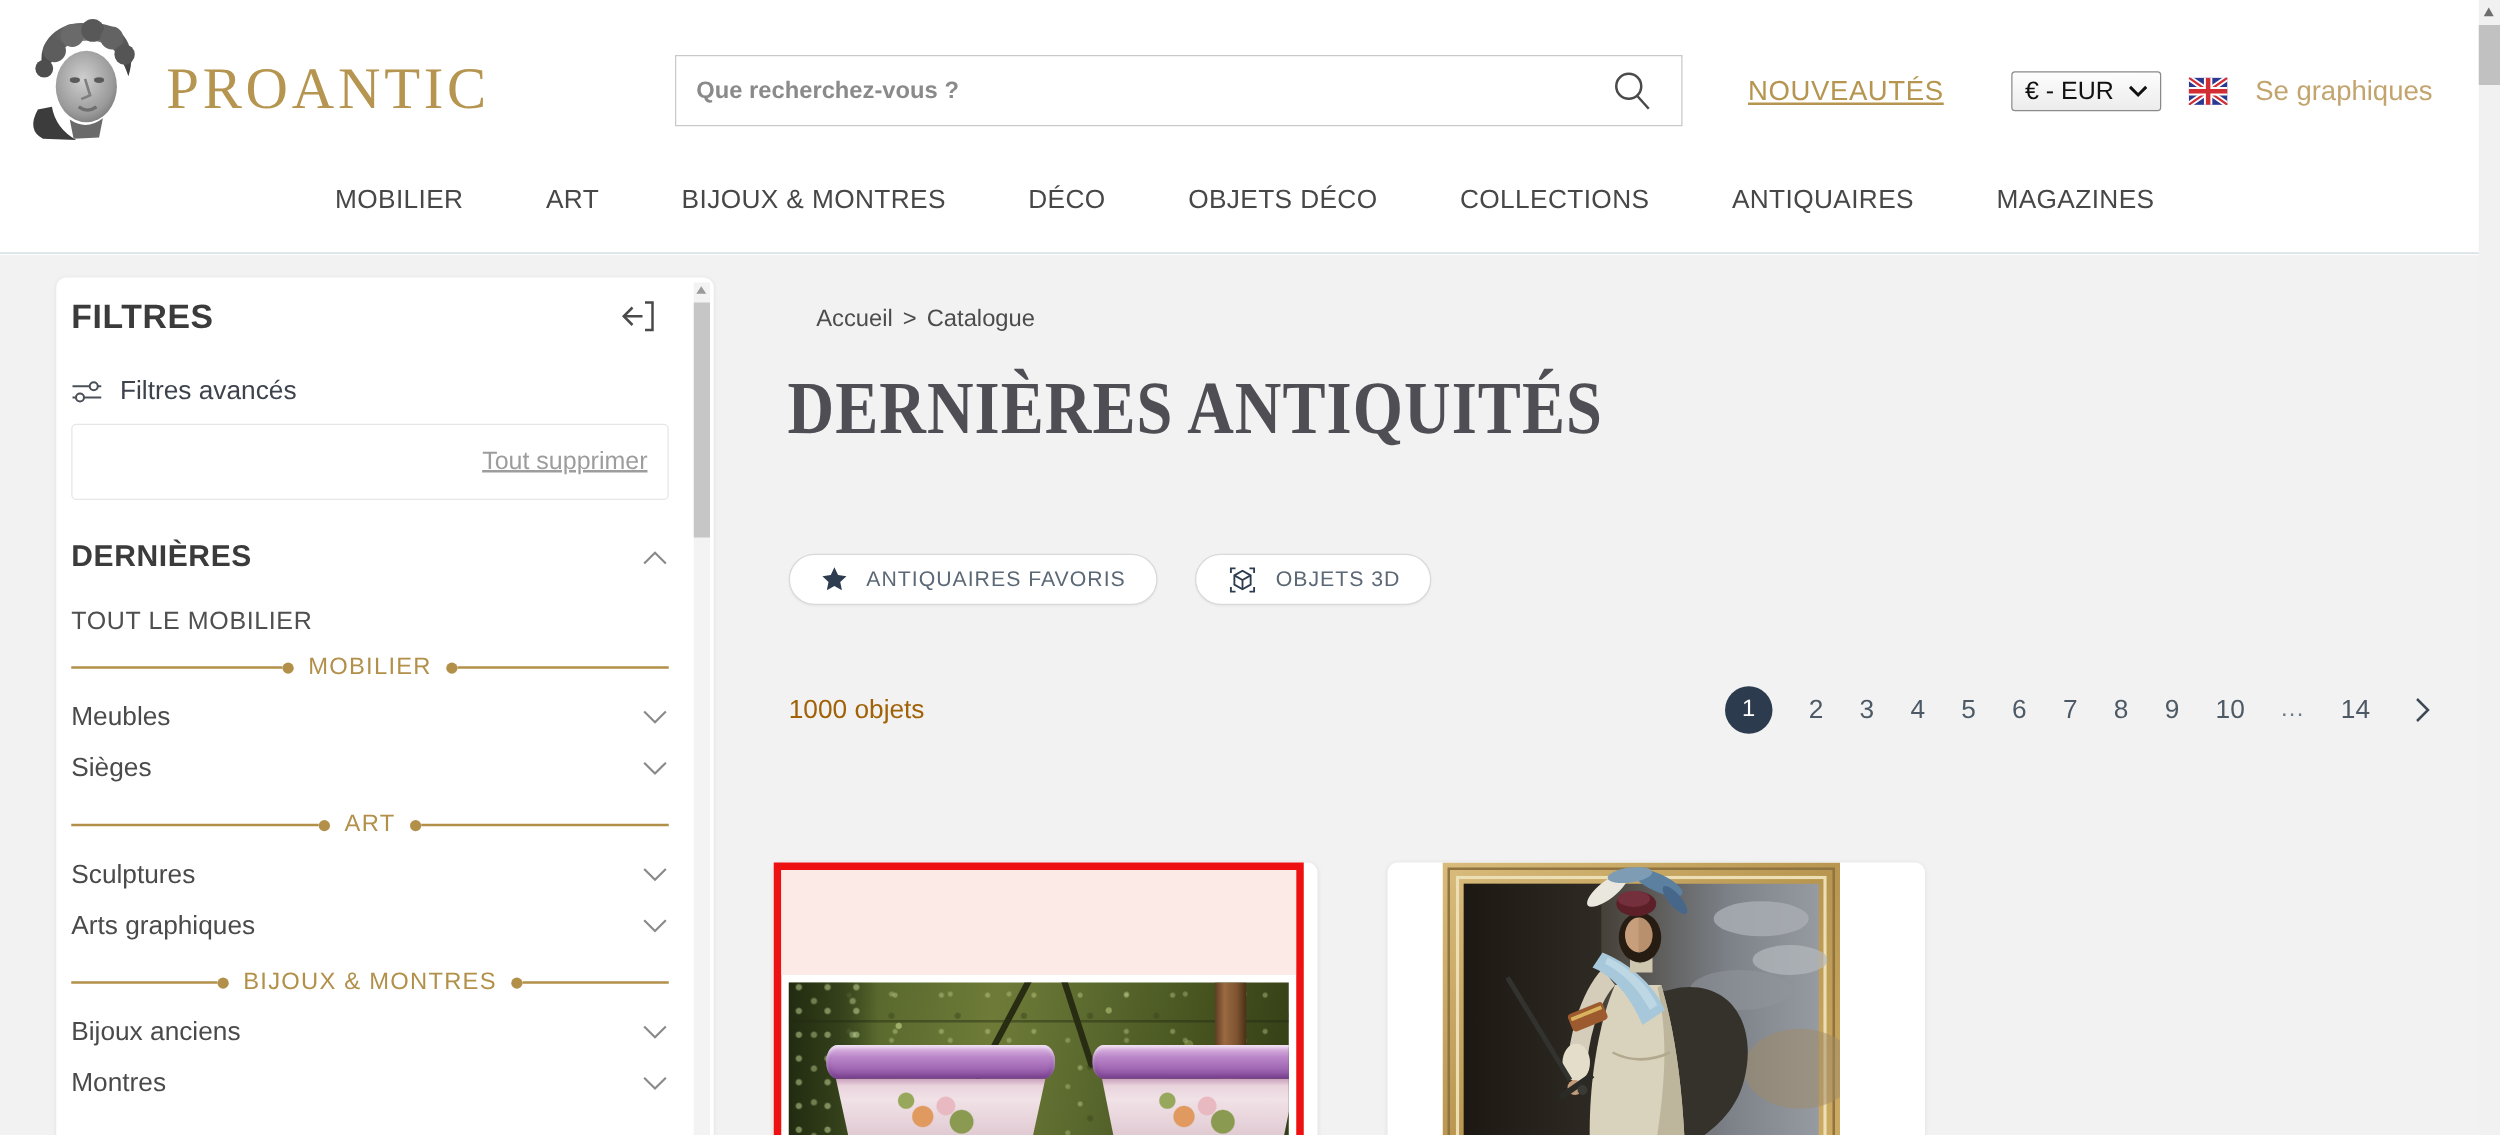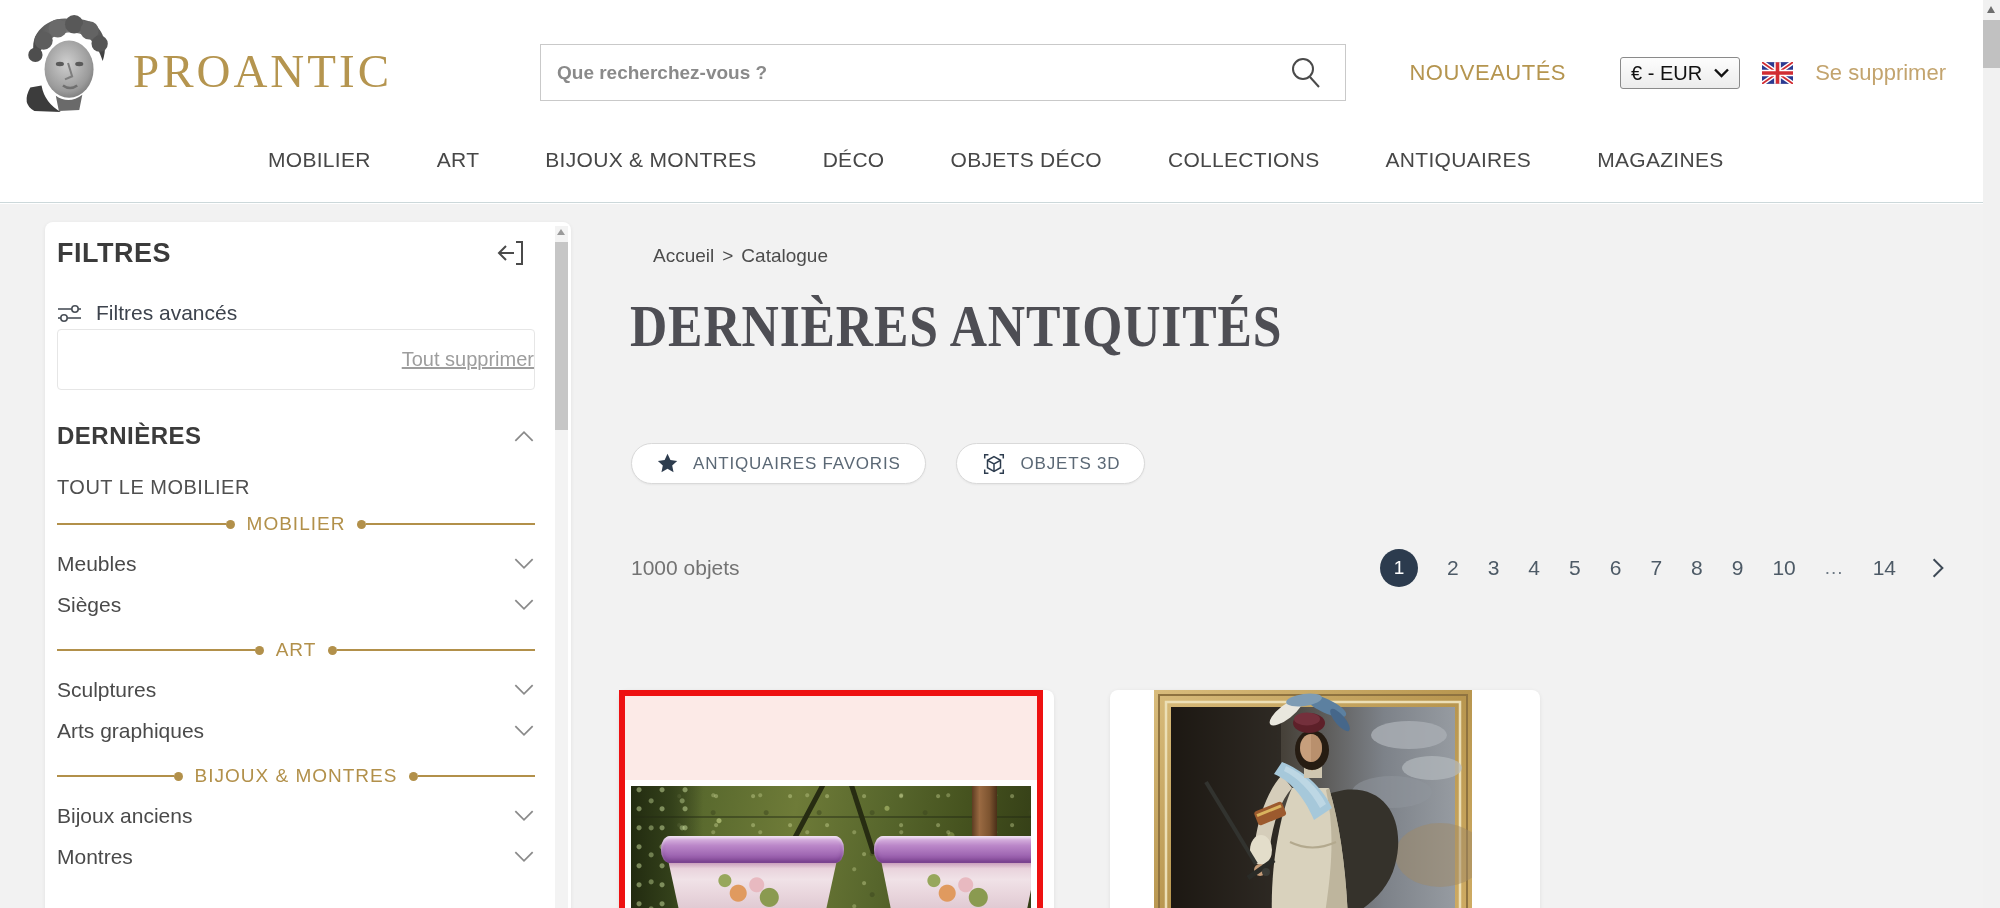--- a/index.html
+++ b/index.html
@@ -13,43 +13,43 @@
   .logo-wrap { position:absolute; left:15px; top:10px; width:102px; height:102px; }
   .brand-name { position:absolute; left:133px; top:44px; font-family:"Liberation Serif", serif;
                 font-size:47px; letter-spacing:3px; color:#b5954f; font-weight:400; }
   .search-box { position:absolute; left:540px; top:44px; width:806px; height:57px; }
   .search-box input { width:100%; height:100%; border:1px solid #c9c9c9; background:#fff;
                       padding:0 60px 0 16px; font-size:19px; color:#333;
                       font-family:"Liberation Sans", sans-serif; outline:none;font-weight:bold; }
   .search-box input::placeholder { color:#8a8a8a; }
   .search-ico { position:absolute; right:22px; top:11px; width:36px; height:36px; cursor:pointer; }
   .hdr-right { position:absolute; right:54px; top:57px; display:flex; align-items:center; gap:22px; }
-  .nouveautes { font-size:22px; color:#b5954f; letter-spacing:0.5px; cursor:pointer; }
+  .nouveautes { font-size:22px; color:#b5954f; letter-spacing:0.5px; cursor:pointer;text-decoration:underline; }
   .cur-select { display:flex; align-items:center; gap:12px; height:32px; padding:0 10px;
                 border:1px solid #8a8a8a; border-radius:3px;
                 background:linear-gradient(180deg,#fdfdfd,#ececec);
                 font-size:20px; color:#111; cursor:pointer;margin-left:32px; }
   .flag { width:31px; height:22px; display:block; cursor:pointer; }
   .login { font-size:22px; color:#c3a46e; cursor:pointer; }
   .nav { position:absolute; left:268px; top:148px; display:flex; gap:66px; }
   .nav-item { font-size:21px; color:#474747; letter-spacing:0.3px; cursor:pointer; white-space:nowrap; }
 
   
   .content { position:absolute; top:204px; left:0; right:0; bottom:0; background:#f2f2f2; overflow:hidden; }
 
   
   .side-card { position:absolute; left:45px; top:18px; width:526px; height:710px;
                background:#fff; border-radius:8px; box-shadow:0 1px 4px rgba(0,0,0,.07); }
   .side-inner { position:absolute; left:12px; right:36px; top:0; }
   .f-title { margin-top:16px; font-size:27px; font-weight:bold; color:#3b3b3b; letter-spacing:0.5px; }
   .collapse { position:absolute; right:46px; top:16px; width:30px; height:30px; cursor:pointer; }
   .adv-row { display:flex; align-items:center; gap:14px; margin-top:32px; cursor:pointer; }
   .adv-label { font-size:21px; color:#3d434d; }
-  .clear-box { margin-top:4px; height:61px; border:1px solid #e6e6e6; border-radius:4px;
-               display:flex; align-items:center; justify-content:flex-end; }
+  .clear-box { margin-top:14px; height:61px; border:1px solid #e6e6e6; border-radius:4px;
+               display:flex; align-items:center; justify-content:flex-end; padding-right:16px; }
   .clear-link { font-size:20px; color:#9d9d9d; text-decoration:underline; cursor:pointer; }
   .cat-row { display:flex; align-items:center; justify-content:space-between; margin-top:32px; }
   .cat-title { font-size:24px; font-weight:bold; color:#3b3b3b; letter-spacing:0.5px; }
   .all-cat { margin-top:26px; font-size:20px; color:#4f4f4f; letter-spacing:0.5px; cursor:pointer; }
   .gold-div { display:flex; align-items:center; height:38px; margin-top:6px; }
   .gold-div .ln { flex:1; height:2px; background:#b2904a; }
   .gold-div .dot { width:9px; height:9px; border-radius:50%; background:#b2904a; }
   .gold-div .lbl { font-size:19px; color:#b2904a; letter-spacing:1px; padding:0 12px; }
   .side-item { display:flex; align-items:center; justify-content:space-between; height:41px; cursor:pointer; }
   .side-item .txt { font-size:21px; color:#4a4a4a; }
@@ -67,21 +67,21 @@
   .page-title { position:absolute; left:11px; top:88px; font-family:"Liberation Serif", serif;
                 font-size:60px; color:#4e4e54; letter-spacing:1px; white-space:nowrap;
                 transform:scaleX(.86); transform-origin:left center; }
   .actions { position:absolute; left:12px; top:239px; display:flex; gap:30px; }
   .pill { display:flex; align-items:center; gap:14px; height:41px; padding:0 24px;
           border:1px solid #d9d9d9; border-radius:21px; background:#fff;
           box-shadow:0 1px 2px rgba(0,0,0,.05); cursor:pointer; }
   .pill .plabel { font-size:17px; color:#5b6875; letter-spacing:0.8px; }
   .count-row { position:absolute; left:12px; right:38px; top:342px; height:44px;
                display:flex; align-items:center; justify-content:space-between; }
-  .obj-count { font-size:21px; color:#737373; }
+  .obj-count { font-size:21px; color:#a16207; }
   .pager { display:flex; align-items:center; gap:29px; }
   .pg-current { width:38px; height:38px; border-radius:50%; background:#2c3b4e; color:#fff;
                 font-size:19px; display:flex; align-items:center; justify-content:center; cursor:pointer; }
   .pg-num { font-size:21px; color:#4d5a66; cursor:pointer; }
   .pg-dots { font-size:19px; color:#6d7984; letter-spacing:1px; }
   .pg-next { width:14px; height:22px; cursor:pointer; margin-left:6px; }
 
   
   .products { position:absolute; left:0; top:486px; width:1364px; height:230px; }
   .pcard { position:absolute; top:0; height:230px; background:#fff; border-radius:8px 8px 0 0;
@@ -198,21 +198,21 @@
           <polyline points="1,1.5 7.5,8 14,1.5" fill="none" stroke="#111" stroke-width="2.4"></polyline>
         </svg>
       </div>
       <svg class="flag" viewBox="0 0 60 42">
         <rect width="60" height="42" fill="#2b3990"></rect>
         <path d="M0,0 L60,42 M60,0 L0,42" stroke="#fff" stroke-width="9"></path>
         <path d="M0,0 L60,42 M60,0 L0,42" stroke="#d12d33" stroke-width="3.5"></path>
         <path d="M30,0 V42 M0,21 H60" stroke="#fff" stroke-width="13"></path>
         <path d="M30,0 V42 M0,21 H60" stroke="#d12d33" stroke-width="7"></path>
       </svg>
-      <span class="login">Se supprimer</span>
+      <span class="login">Se graphiques</span>
     </div>
 
     <nav class="nav">
       <span class="nav-item">MOBILIER</span>
       <span class="nav-item">ART</span>
       <span class="nav-item">BIJOUX &amp; MONTRES</span>
       <span class="nav-item">DÉCO</span>
       <span class="nav-item">OBJETS DÉCO</span>
       <span class="nav-item">COLLECTIONS</span>
       <span class="nav-item">ANTIQUAIRES</span>

